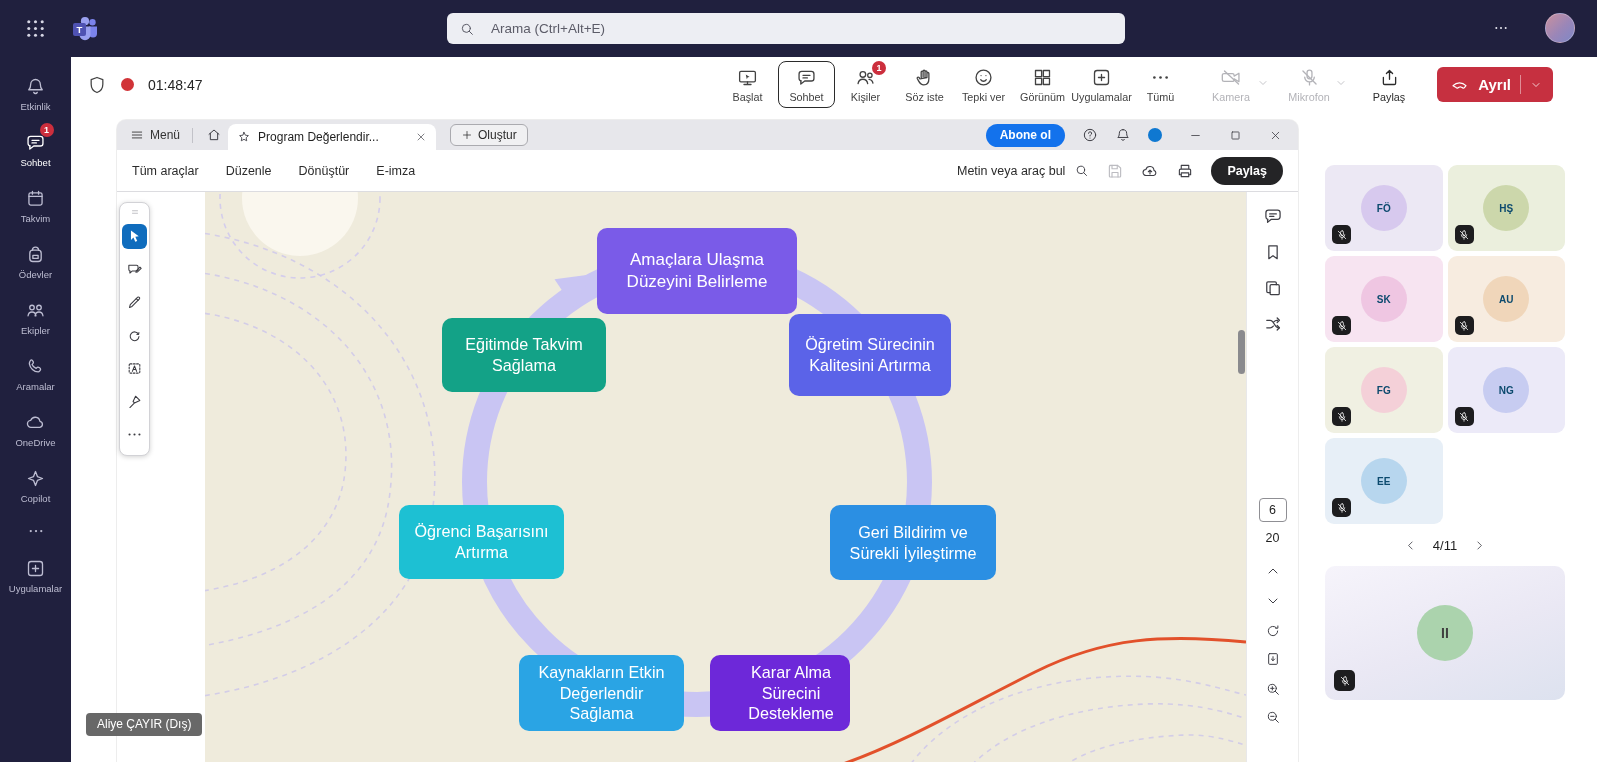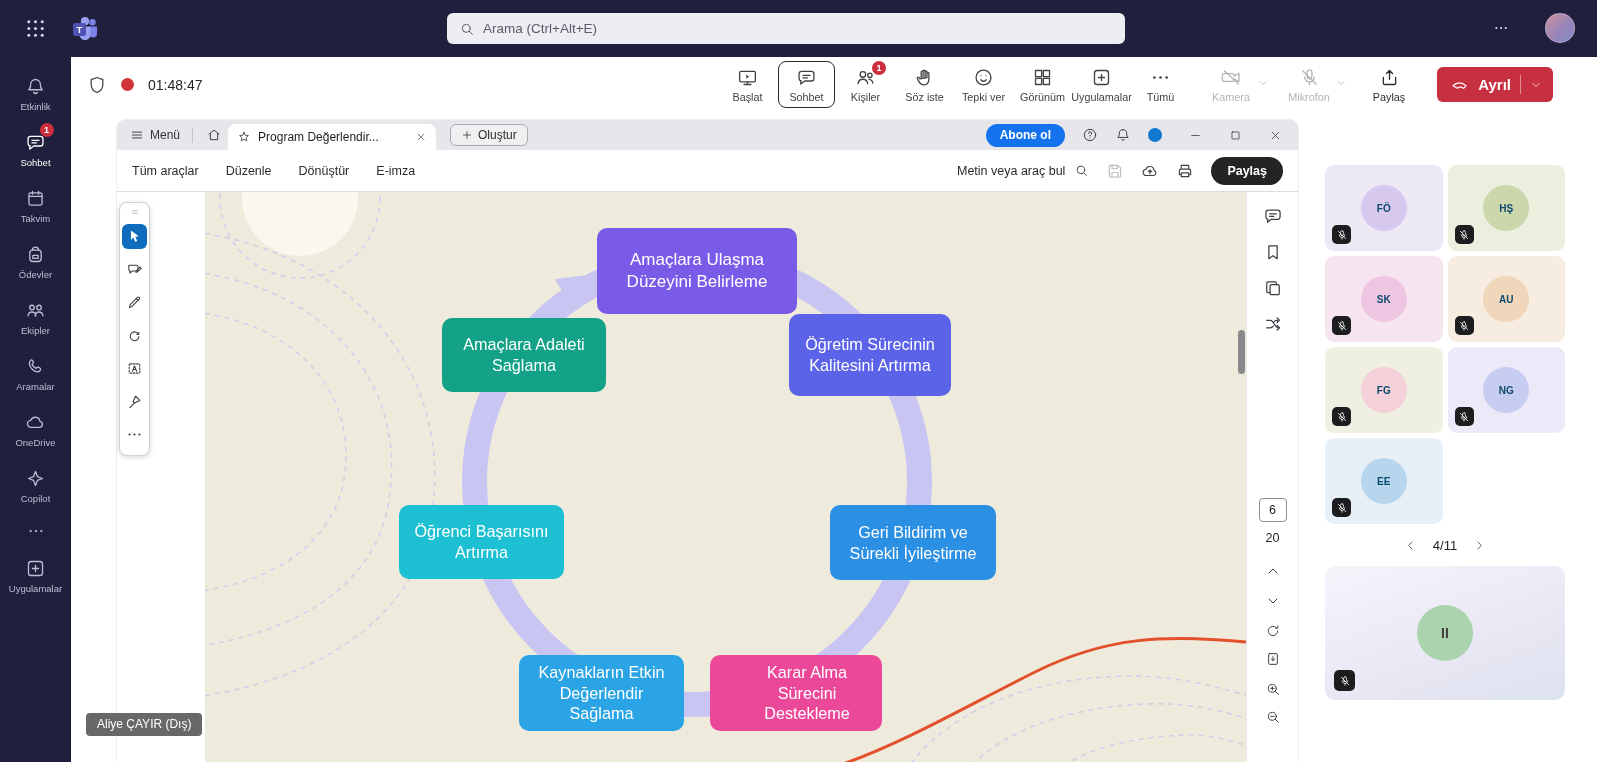--- a/index.html
+++ b/index.html
@@ -4,21 +4,21 @@
 <style>
   * { margin:0; padding:0; box-sizing:border-box; }
   body { font-family:"Liberation Sans", sans-serif; background:#ccc; }
   .app { position:relative; width:1597px; height:762px; background:#fff; overflow:hidden; }
   .ic { width:100%; height:100%; display:block; fill:none; stroke:currentColor; stroke-width:1.5; stroke-linecap:round; stroke-linejoin:round; }
 
   
   .topbar { position:absolute; left:0; top:0; right:0; height:57px; background:#20203e; }
   .waffle { position:absolute; left:24px; top:17px; width:23px; height:23px; color:#d6d6e4; cursor:pointer; }
   .teams-logo { position:absolute; left:72px; top:16px; width:27px; height:25px; }
-  .searchwrap { position:absolute; left:447px; top:13px; width:678px; height:31px; background:#edeef3; border-radius:6px; display:flex; align-items:center; padding:0 12px; gap:8px; }
+  .searchwrap { position:absolute; left:447px; top:13px; width:678px; height:31px; background:#edeef3; border-radius:6px; display:flex; align-items:center; padding:0 12px; gap:16px; }
   .searchwrap .sic { width:16px; height:16px; color:#5a5a66; }
   .searchwrap input { flex:1; border:none; outline:none; background:transparent; font-size:13.5px; color:#333; font-family:"Liberation Sans",sans-serif; }
   .searchwrap input::placeholder { color:#5c5c68; }
   .top-dots { position:absolute; right:86px; top:20px; width:20px; height:16px; color:#e8e8f0; }
   .top-avatar { position:absolute; right:22px; top:13px; width:30px; height:30px; border-radius:50%; background:linear-gradient(135deg,#c9909e 0%,#9a86b8 55%,#7e88c7 100%); border:1px solid rgba(255,255,255,.25); }
 
   
   .sidebar { position:absolute; left:0; top:57px; bottom:0; width:71px; background:#20203e; display:flex; flex-direction:column; align-items:center; padding-top:9px; }
   .sb-item { position:relative; width:66px; height:56px; display:flex; flex-direction:column; align-items:center; justify-content:center; gap:4px; color:#bdbdd2; font-size:9.5px; cursor:pointer; }
   .sb-item.active { color:#ffffff; }
@@ -711,25 +711,25 @@
             <path d="M638 572 C 700 550, 760 515, 830 480 C 900 445, 960 442, 1041 450" fill="none" stroke="#e2512b" stroke-width="3"></path>
           </svg>
 
           <div class="ring"></div>
           <svg class="arrowlayer" width="1041" height="570" viewBox="0 0 1041 570">
             <polygon points="-6,-17 28,0 -6,17" fill="#c9c5f3" transform="translate(364,98) rotate(-34)"></polygon>
           </svg>
 
           <div class="node" style="left: 392px; top: 36px; width: 200px; height: 86px; font-size: 17px; background: rgb(122, 91, 232);">Amaçlara Ulaşma Düzeyini Belirleme</div>
           <div class="node" style="left: 584px; top: 122px; width: 162px; height: 82px; background: rgb(91, 99, 232);">Öğretim Sürecinin Kalitesini Artırma</div>
-          <div class="node" style="left: 237px; top: 126px; width: 164px; height: 74px; background: rgb(19, 162, 135);">Amaçlara Adaleti Sağlama</div>
+          <div class="node" style="left: 237px; top: 126px; width: 164px; height: 74px; background: rgb(19, 162, 135);">Eğitimde Takvim Sağlama</div>
           <div class="node" style="left: 194px; top: 313px; width: 165px; height: 74px; background: rgb(29, 192, 211);">Öğrenci Başarısını Artırma</div>
           <div class="node" style="left: 625px; top: 313px; width: 166px; height: 75px; background: rgb(43, 143, 227);">Geri Bildirim ve Sürekli İyileştirme</div>
           <div class="node" style="left: 314px; top: 463px; width: 165px; height: 76px; background: rgb(42, 164, 228);">Kaynakların Etkin Değerlendir Sağlama</div>
-          <div class="node" style="left: 505px; top: 463px; width: 172px; height: 76px; background: #ec4899; padding-left: 32px;">Karar Alma Sürecini Destekleme</div>
+          <div class="node" style="left: 505px; top: 463px; width: 140px; height: 76px; background: #6d28d9; padding-left: 32px;">Karar Alma Sürecini Destekleme</div>
 
           <div class="vthumb"></div>
         </div>
 
         <div class="rightrail">
           <span class="rr-icon">
               <svg class="ic">
                 <use href="#i-chat"></use>
               </svg>
             </span>

